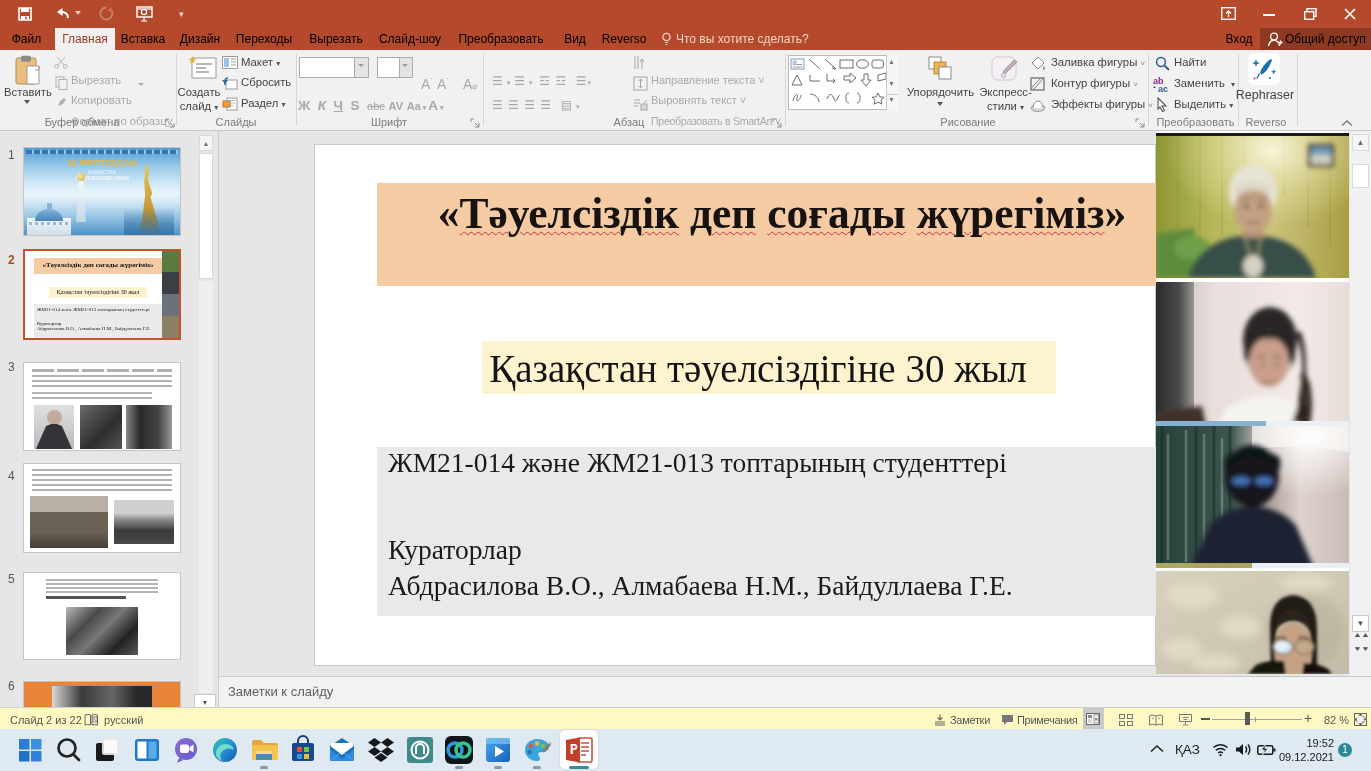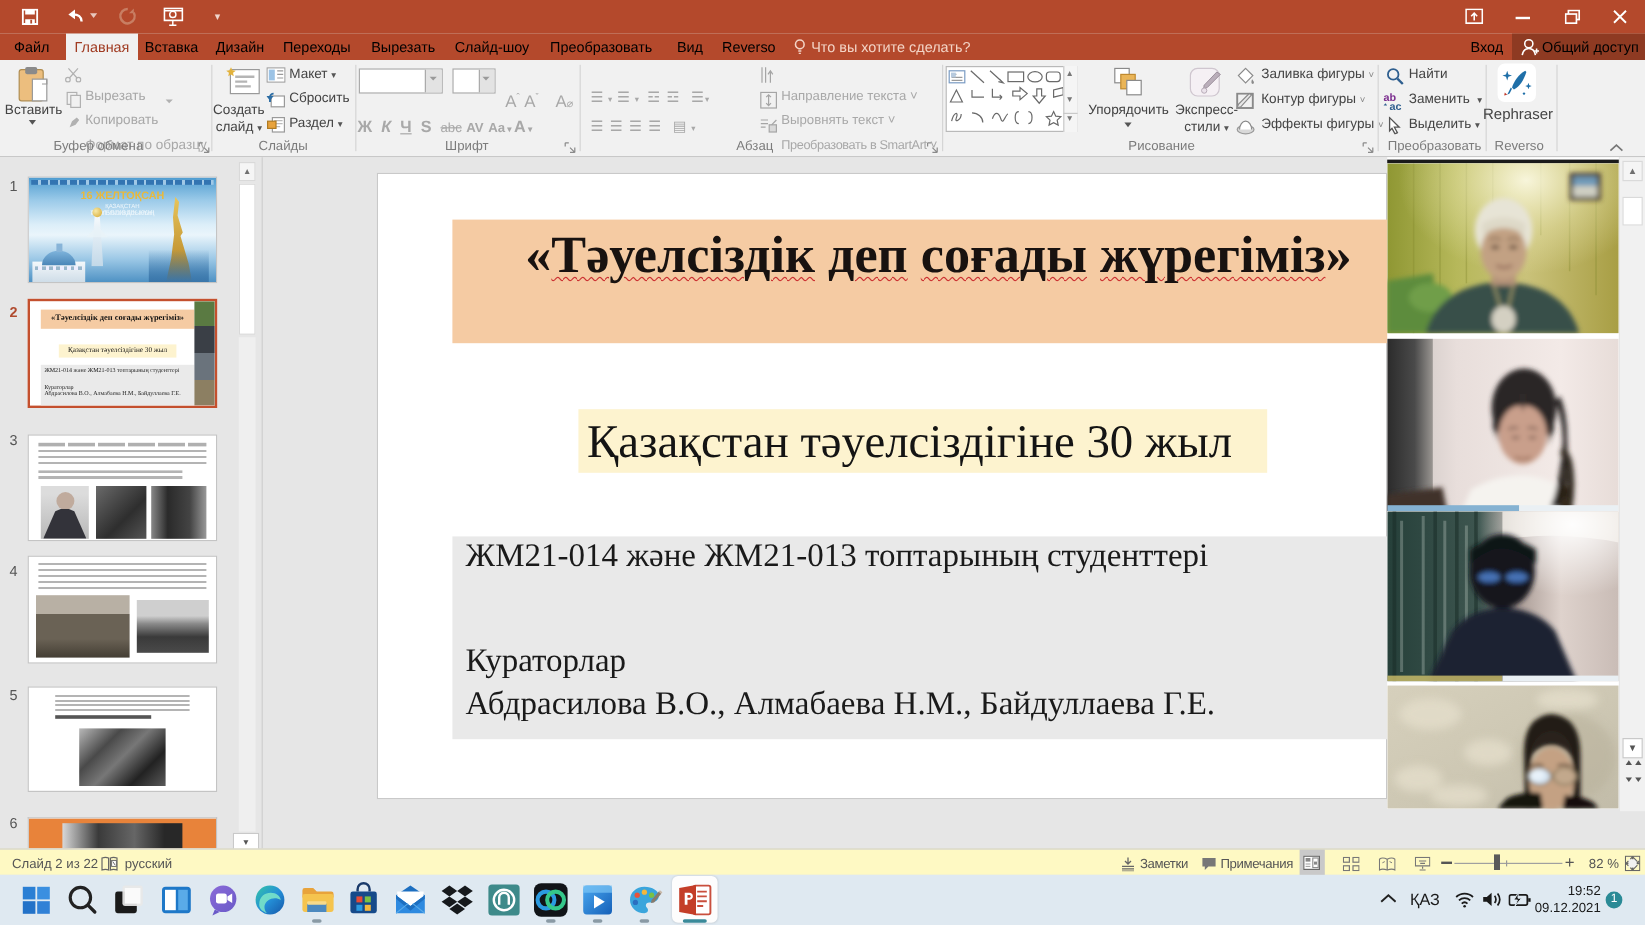--- a/index.html
+++ b/index.html
@@ -528,20 +528,23 @@
     </svg>
    </div>
   </div>
   <div class="abs" style="left:1350px;top:0;width:21px;height:545px;background:#f1f1f1;">
    <div class="abs" style="left:2px;top:3px;width:17px;height:17px;background:#f5f5f5;border:1px solid #dadada;color:#707070;font-size:8px;text-align:center;line-height:16px;">▲</div>
    <div class="abs" style="left:2px;top:33px;width:17px;height:24px;background:#fff;border:1px solid #dadada;"></div>
    <div class="abs" style="left:2px;top:484px;width:17px;height:17px;background:#fff;border:1px solid #c9c9c9;color:#555;font-size:8px;text-align:center;line-height:16px;">▼</div>
    <div class="abs" style="left:3px;top:499px;color:#555;font-size:9px;transform:scaleY(0.75);letter-spacing:-1px;">▲▲</div>
    <div class="abs" style="left:3px;top:513px;color:#555;font-size:9px;transform:scaleY(0.75);letter-spacing:-1px;">▼▼</div>
   </div>
+  <div id="notes">
+      <div style="position:absolute;left:9px;top:7px;color:#5e5e5e;font-size:13px;">Заметки к слайду</div>
+    </div>
 </div>
 <div id="statusbar">
  <div class="abs" style="left:10px;top:6px;font-size:11px;">Слайд 2 из 22</div>
  <svg class="abs" style="left:84px;top:5px" width="15" height="14" viewBox="0 0 15 14">
       <path d="M1 2q3-1 5.5 0v10q-2.5-1-5.5 0zM13.5 2q-3-1-5.5 0v10q2.5-1 5.5 0z" fill="none" stroke="#666"></path>
       <rect x="9" y="4" width="4" height="5" fill="#fff" stroke="#666" stroke-width="0.8"></rect>
       <path d="M10 5l2 3" stroke="#666" stroke-width="0.8"></path>
     </svg>
  <div class="abs" style="left:104px;top:6px;font-size:11px;">русский</div>
  <svg class="abs" style="left:934px;top:6px" width="12" height="12" viewBox="0 0 12 12" stroke="#666" fill="none">

